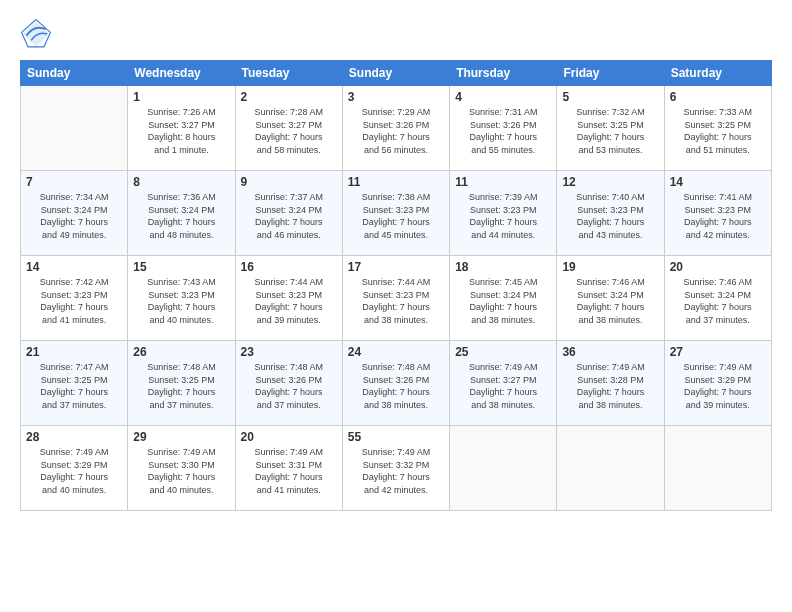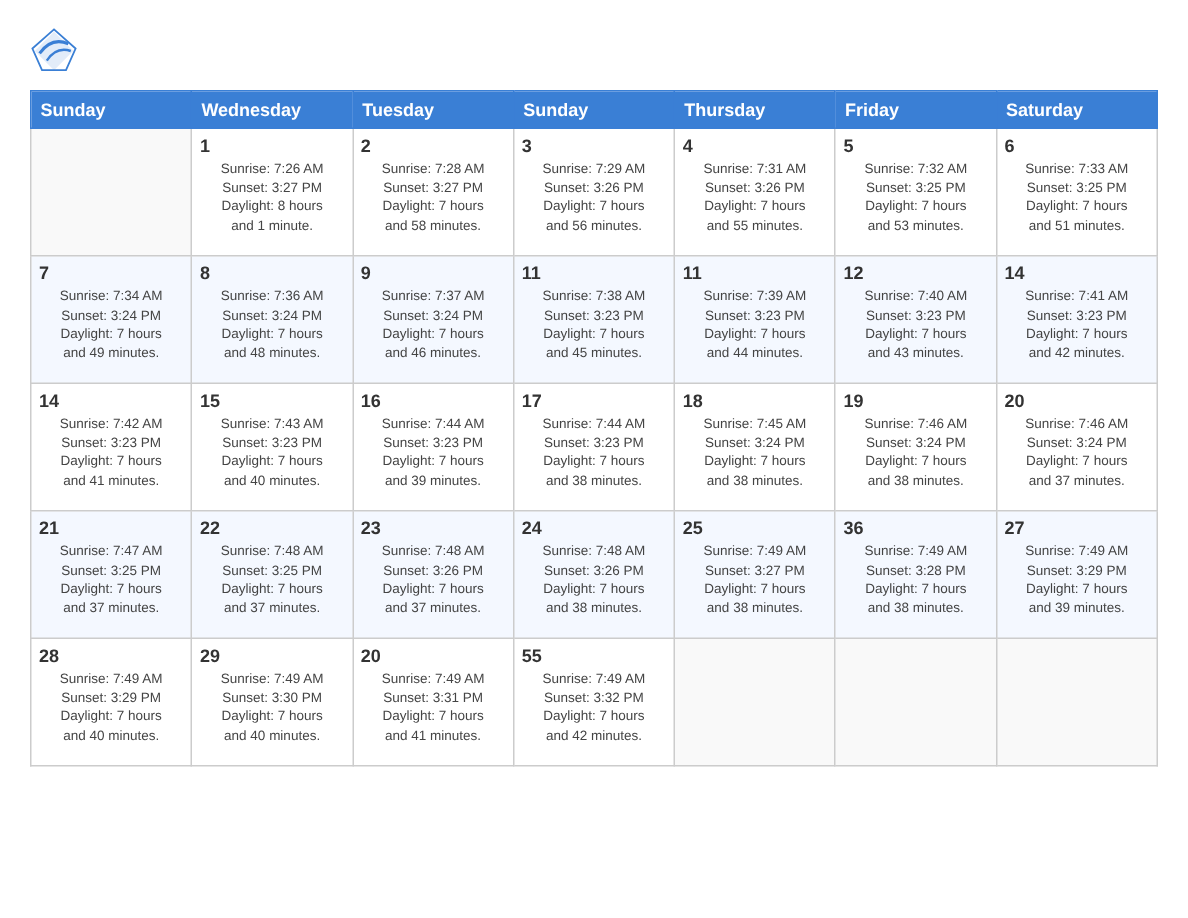--- a/index.html
+++ b/index.html
@@ -218,21 +218,21 @@
             <span class="day-num">20</span>
             <div class="day-info">Sunrise: 7:46 AM<br>Sunset: 3:24 PM<br>Daylight: 7 hours<br>and 37 minutes.</div>
           </td>
         </tr>
         <tr class="alt-row">
           <td>
             <span class="day-num">21</span>
             <div class="day-info">Sunrise: 7:47 AM<br>Sunset: 3:25 PM<br>Daylight: 7 hours<br>and 37 minutes.</div>
           </td>
           <td>
-            <span class="day-num">22</span>
+            <span class="day-num">26</span>
             <div class="day-info">Sunrise: 7:48 AM<br>Sunset: 3:25 PM<br>Daylight: 7 hours<br>and 37 minutes.</div>
           </td>
           <td>
             <span class="day-num">23</span>
             <div class="day-info">Sunrise: 7:48 AM<br>Sunset: 3:26 PM<br>Daylight: 7 hours<br>and 37 minutes.</div>
           </td>
           <td>
             <span class="day-num">24</span>
             <div class="day-info">Sunrise: 7:48 AM<br>Sunset: 3:26 PM<br>Daylight: 7 hours<br>and 38 minutes.</div>
           </td>

